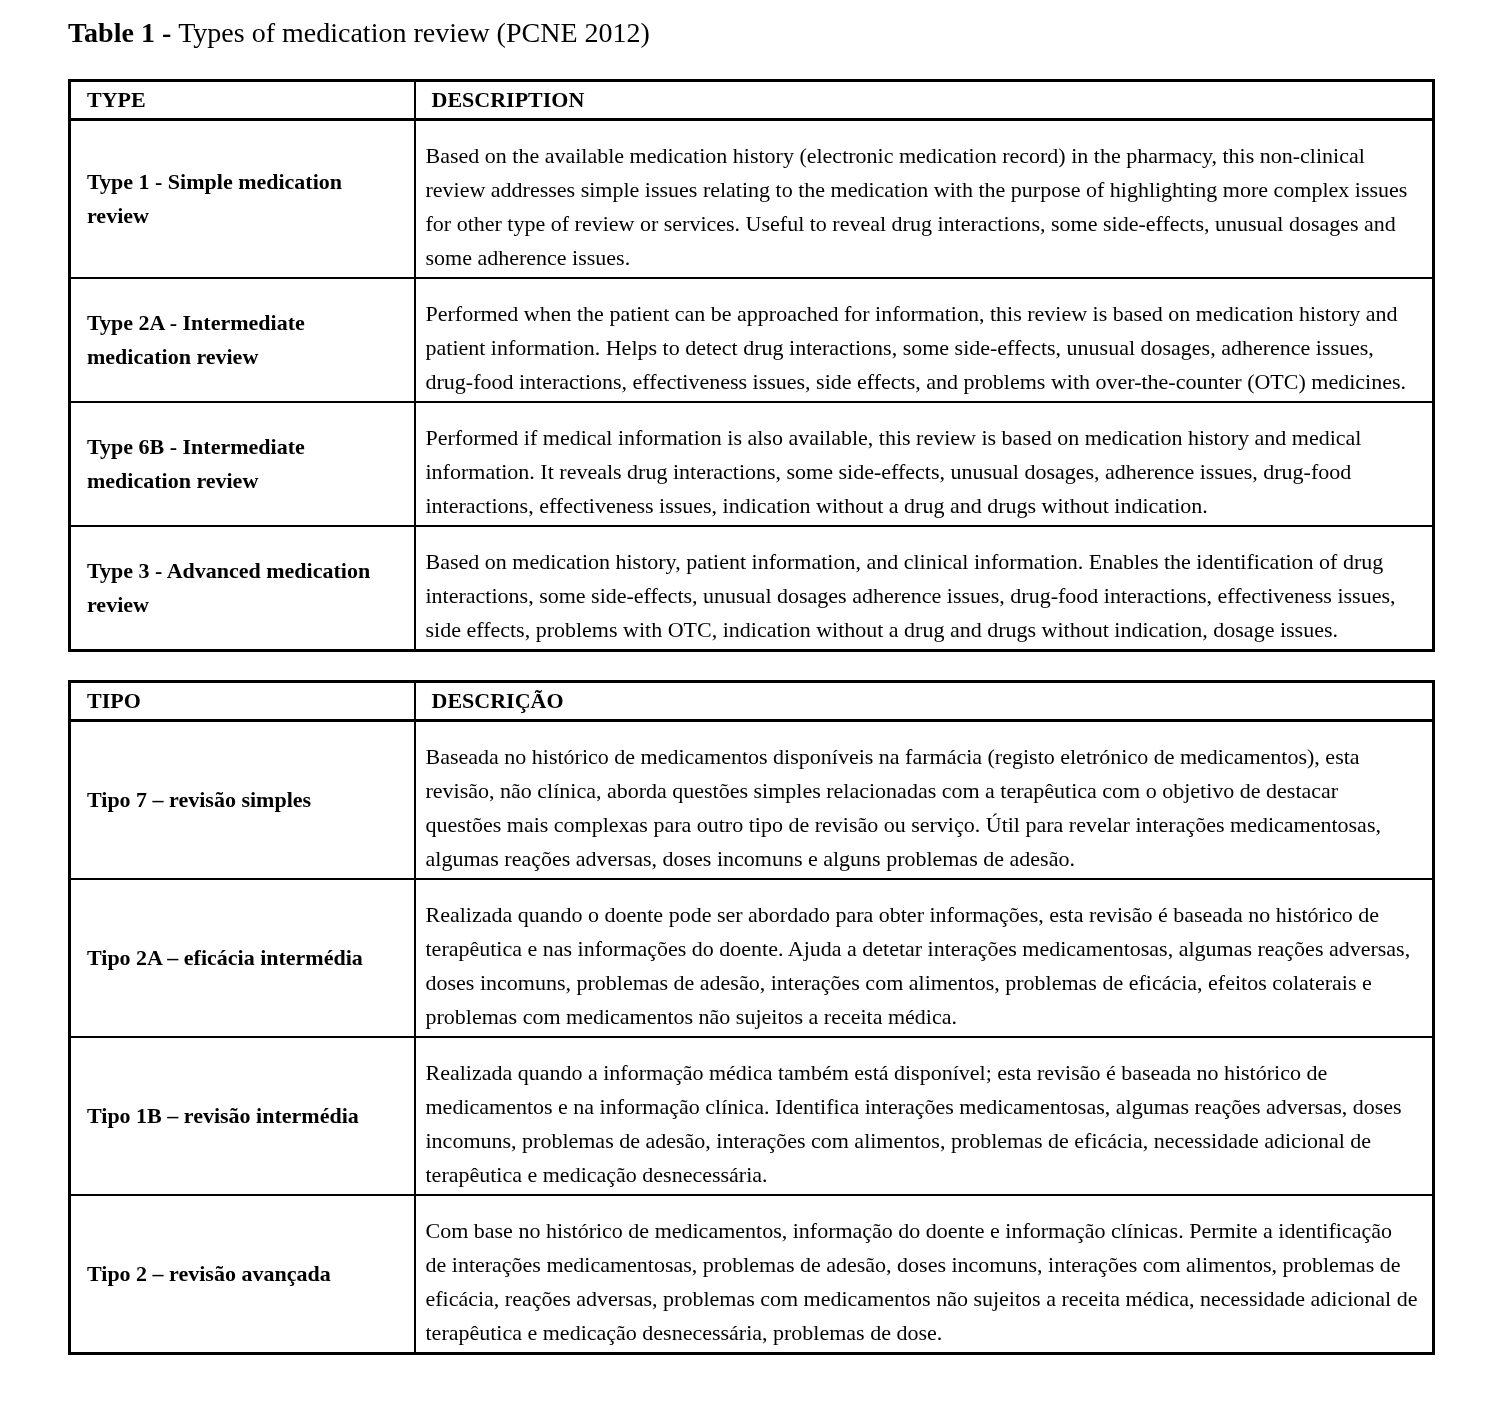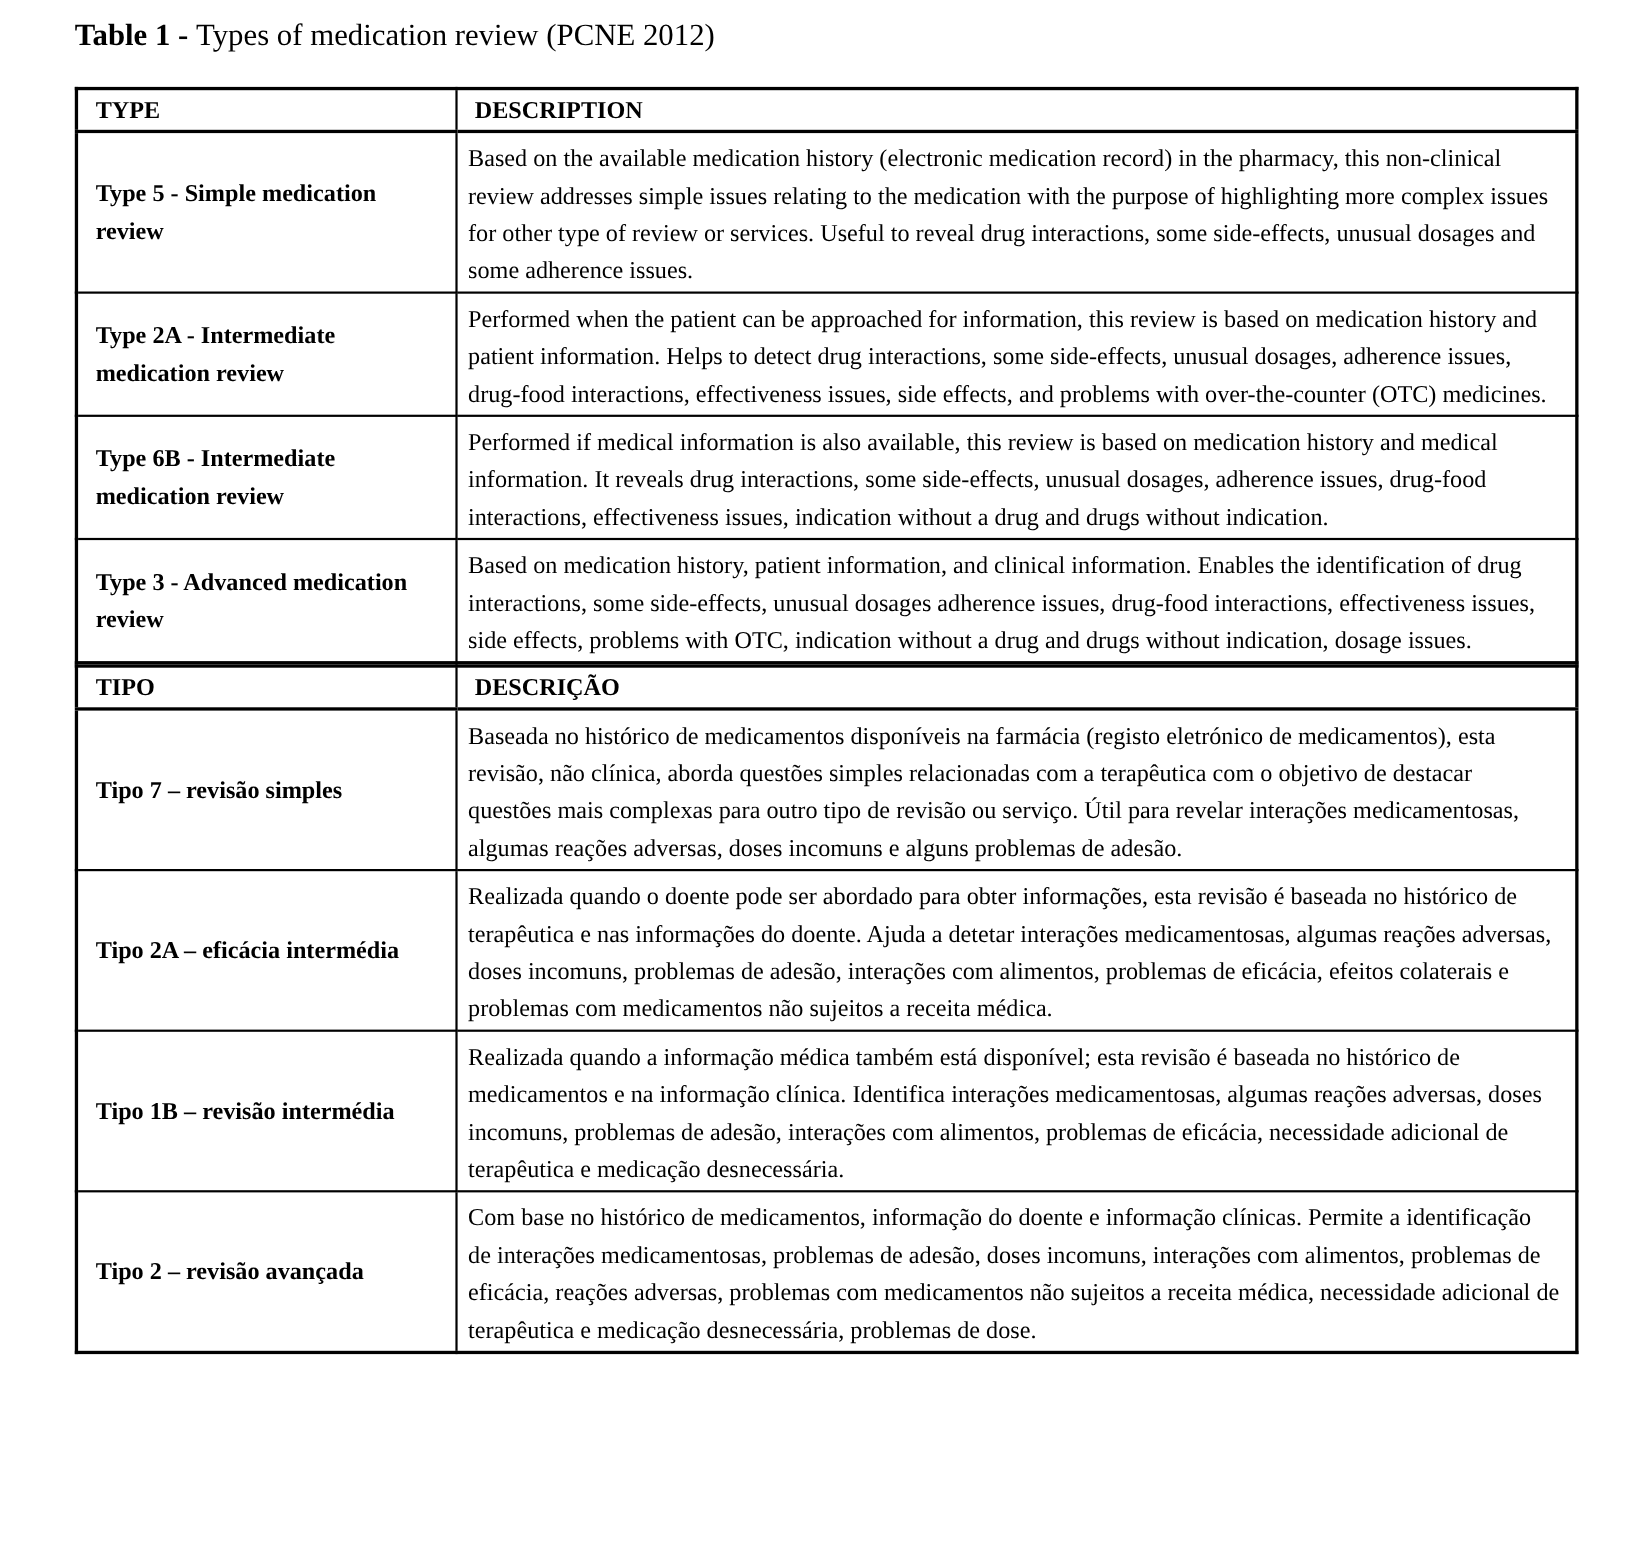--- a/index.html
+++ b/index.html
@@ -24,20 +24,21 @@
   }
   .caption .cap-line { white-space: nowrap; }
   .caption .cap-label { font-weight: bold; }
   .caption .cap-text { font-weight: normal; }
 
   table.review-table {
     width: 1364px;
     border-collapse: collapse;
     border: 3px solid #000000;
     table-layout: fixed;
+    margin-bottom: 28px;
   }
   table.review-table th,
   table.review-table td {
     border: 2px solid #000000;
     font-size: 22px;
     line-height: 34px;
     text-align: left;
     box-sizing: border-box;
   }
   table.review-table th {
@@ -47,21 +48,21 @@
   }
   table.review-table col.col-type  { width: 345px; }
   table.review-table col.col-desc  { width: 1019px; }
   td.cell-type {
     font-weight: bold;
     vertical-align: middle;
     padding: 6px 14px 6px 16px;
   }
   td.cell-desc {
     vertical-align: middle;
-    padding: 6px 14px 2px 10px;
+    padding: 18px 14px 2px 10px;
   }
 </style>
 </head>
 <body>
 
 <div class="page">
 
   <div class="caption">
     <div class="cap-line"><span class="cap-label">Table 1 - </span><span class="cap-text">Types of medication review (PCNE 2012)</span></div>
   </div>
@@ -72,21 +73,21 @@
         <col class="col-desc">
       </colgroup>
     <thead>
       <tr>
         <th>TYPE</th>
         <th>DESCRIPTION</th>
       </tr>
     </thead>
     <tbody>
       <tr>
-        <td class="cell-type">Type 5 - Simple medication review</td>
+        <td class="cell-type">Type 1 - Simple medication review</td>
         <td class="cell-desc">Based on the available medication history (electronic medication record) in the pharmacy, this non-clinical review addresses simple issues relating to the medication with the purpose of highlighting more complex issues for other type of review or services. Useful to reveal drug interactions, some side-effects, unusual dosages and some adherence issues.</td>
       </tr>
       <tr>
         <td class="cell-type">Type 2A - Intermediate medication review</td>
         <td class="cell-desc">Performed when the patient can be approached for information, this review is based on medication history and patient information. Helps to detect drug interactions, some side-effects, unusual dosages, adherence issues, drug-food interactions, effectiveness issues, side effects, and problems with over-the-counter (OTC) medicines.</td>
       </tr>
       <tr>
         <td class="cell-type">Type 6B - Intermediate medication review</td>
         <td class="cell-desc">Performed if medical information is also available, this review is based on medication history and medical information. It reveals drug interactions, some side-effects, unusual dosages, adherence issues, drug-food interactions, effectiveness issues, indication without a drug and drugs without indication.</td>
       </tr>

